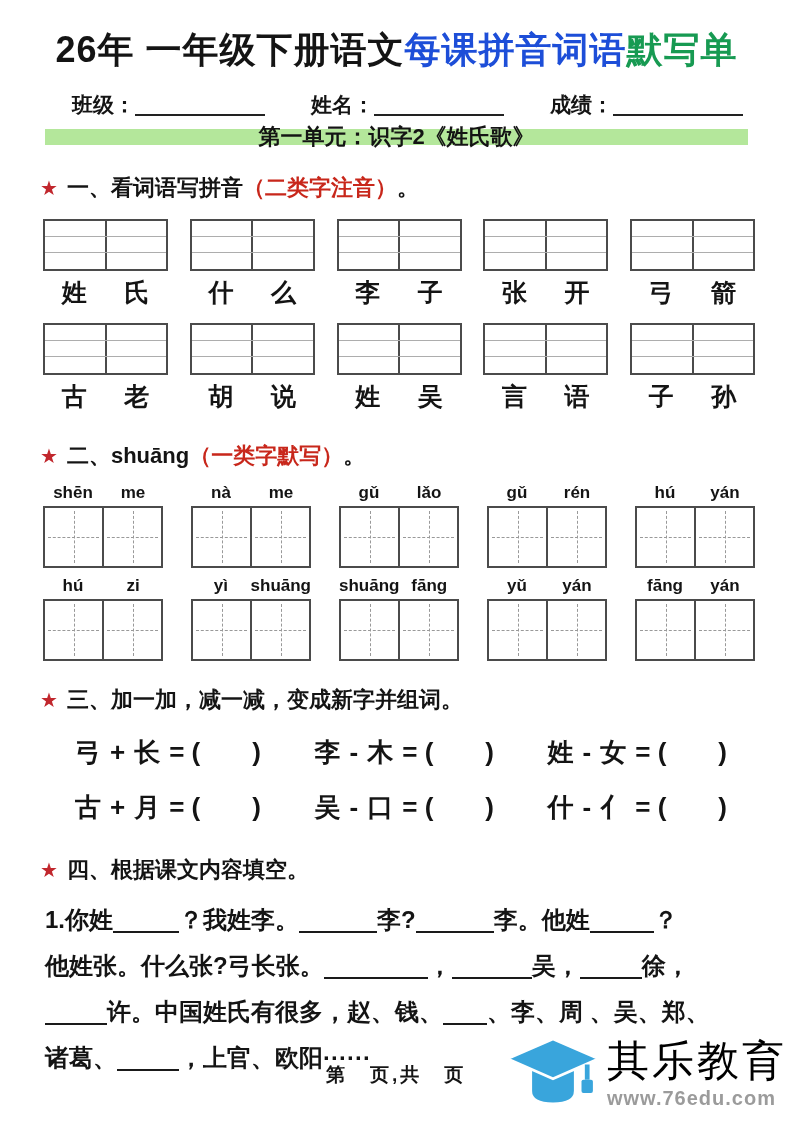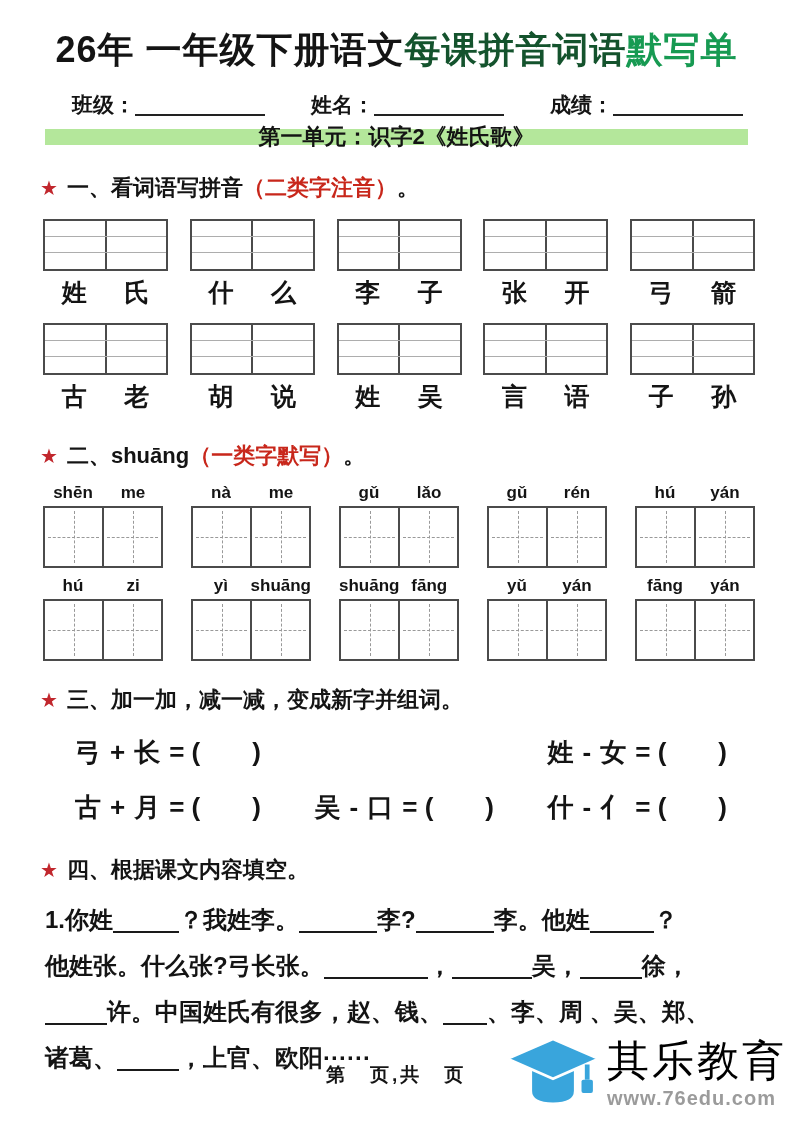--- a/index.html
+++ b/index.html
@@ -1,20 +1,20 @@
 <!DOCTYPE html>
 <html><head>
 <meta charset="utf-8">
 <style>
   html,body{margin:0;padding:0;background:#e8e8e8;}
   .page{width:793px;height:1122px;position:relative;background:#ffffff;overflow:hidden;
         font-family:"Liberation Sans","DejaVu Sans",sans-serif;color:#141414;margin:0 auto;}
   
   .title{padding-top:26px;text-align:center;font-size:36px;font-weight:800;letter-spacing:1px;white-space:nowrap;}
-  .t-red{color:#14532d;}
+  .t-red{color:#1d4ed8;}
   .t-green{color:#179A52;}
   
   .info{display:flex;justify-content:space-between;margin:16px 50px 0 72px;font-size:21px;font-weight:700;}
   .info .field{white-space:nowrap;}
   .info .uline{display:inline-block;width:130px;height:1em;border-bottom:2px solid #222;vertical-align:-4px;}
   
   .banner{margin:10px 45px 0 45px;height:16px;background:#B4E79B;display:flex;align-items:center;justify-content:center;
           font-size:22px;font-weight:800;text-align:center;}
   
   .sec-head{margin:28px 0 0 40px;font-size:22px;font-weight:800;white-space:nowrap;}
@@ -304,20 +304,21 @@
         <div class="tzbox">
           <div class="tzcell first"></div>
           <div class="tzcell"></div>
         </div>
       </div>
     </div>
 
   <div class="sec-head" style="margin-top:24px;"><span class="star">★</span><span>三、加一加，减一减，变成新字并组词。</span></div>
   <div class="eq-row" id="s3-row0">
       <div class="eq"><span class="ch">弓</span><span class="op">+</span><span class="ch">长</span><span class="eqs">= (</span><span class="gap"></span><span>)</span></div>
+      <div class="eq"><span class="ch">李</span><span class="op">-</span><span class="ch">木</span><span class="eqs">= (</span><span class="gap"></span><span>)</span></div>
       <div class="eq"><span class="ch">姓</span><span class="op">-</span><span class="ch">女</span><span class="eqs">= (</span><span class="gap"></span><span>)</span></div>
     </div>
   <div class="eq-row" id="s3-row1">
       <div class="eq"><span class="ch">古</span><span class="op">+</span><span class="ch">月</span><span class="eqs">= (</span><span class="gap"></span><span>)</span></div>
       <div class="eq"><span class="ch">吴</span><span class="op">-</span><span class="ch">口</span><span class="eqs">= (</span><span class="gap"></span><span>)</span></div>
       <div class="eq"><span class="ch">什</span><span class="op">-</span><span class="ch">亻</span><span class="eqs">= (</span><span class="gap"></span><span>)</span></div>
     </div>
 
   <div class="sec-head" style="margin-top:30px;"><span class="star">★</span><span>四、根据课文内容填空。</span></div>
   <div class="para" id="s4-para">

